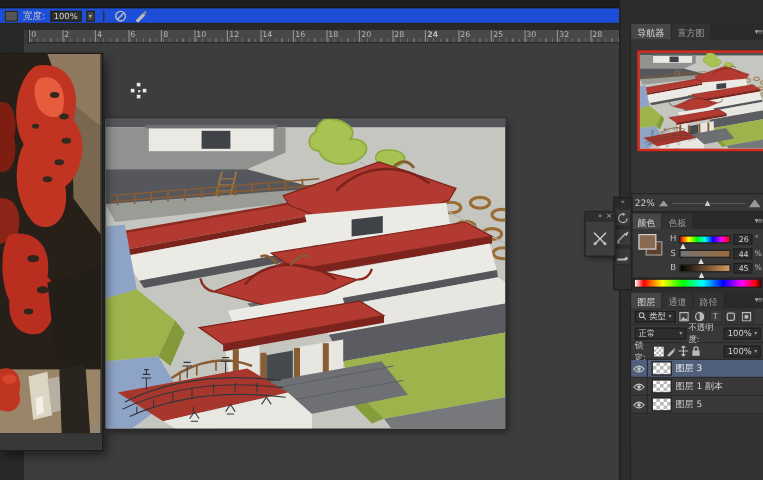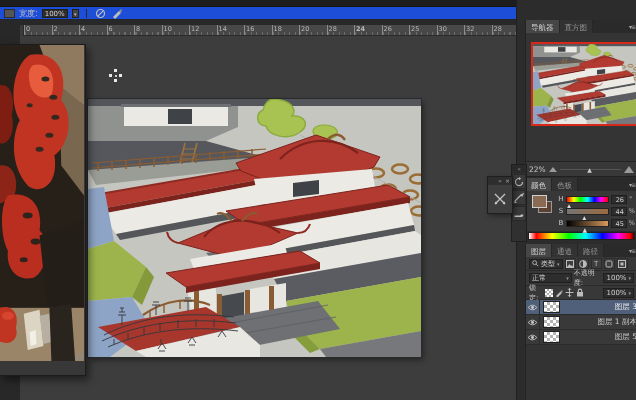--- a/index.html
+++ b/index.html
@@ -94,21 +94,21 @@
   .combo{display:flex;align-items:center;background:#2d2d2d;border:1px solid #1f1f1f;height:10px;padding:0 2px;gap:2px;color:#d0d0d0;font-size:7px;}
   .combo .car{font-size:5px;color:#999;}
   .mini-ico{width:11px;height:11px;display:flex;align-items:center;justify-content:center;background:#3e3e3e;border:1px solid #2c2c2c;}
   .blend-row{height:15px;}
   .lock-row{height:14px;}
   .lk{width:9px;height:9px;display:flex;align-items:center;justify-content:center;}
   .checker8{width:8px;height:8px;background:
       linear-gradient(45deg,#aaa 25%,transparent 25%,transparent 75%,#aaa 75%),
       linear-gradient(45deg,#aaa 25%,#fff 25%,#fff 75%,#aaa 75%);
       background-size:4px 4px;background-position:0 0,2px 2px;}
-  .layer-row{position:relative;display:flex;align-items:center;height:15px;border-bottom:1px solid #2b2b2b;background:#393939;font-size:7.5px;color:#cfcfcf;text-align:right;}
+  .layer-row{position:relative;display:flex;align-items:center;height:15px;border-bottom:1px solid #2b2b2b;background:#393939;font-size:7.5px;color:#cfcfcf;}
   .layer-row.selected{background:#51607a;color:#eee;}
   .eye-cell{width:14px;height:100%;display:flex;align-items:center;justify-content:center;border-right:1px solid #2b2b2b;flex:0 0 auto;}
   .thumb{width:17px;height:12px;margin:0 3px;border:1px solid #222;flex:0 0 auto;background:#fff;}
   .thumb.checker{background:
       linear-gradient(45deg,#b5b5b5 25%,transparent 25%,transparent 75%,#b5b5b5 75%),
       linear-gradient(45deg,#b5b5b5 25%,#fff 25%,#fff 75%,#b5b5b5 75%);
       background-size:6px 6px;background-position:0 0,3px 3px;}
   .thumb.image{padding:0;overflow:hidden;}
   .lname{flex:1 1 auto;overflow:hidden;white-space:nowrap;}
   .lrlock{margin-right:4px;flex:0 0 auto;}

